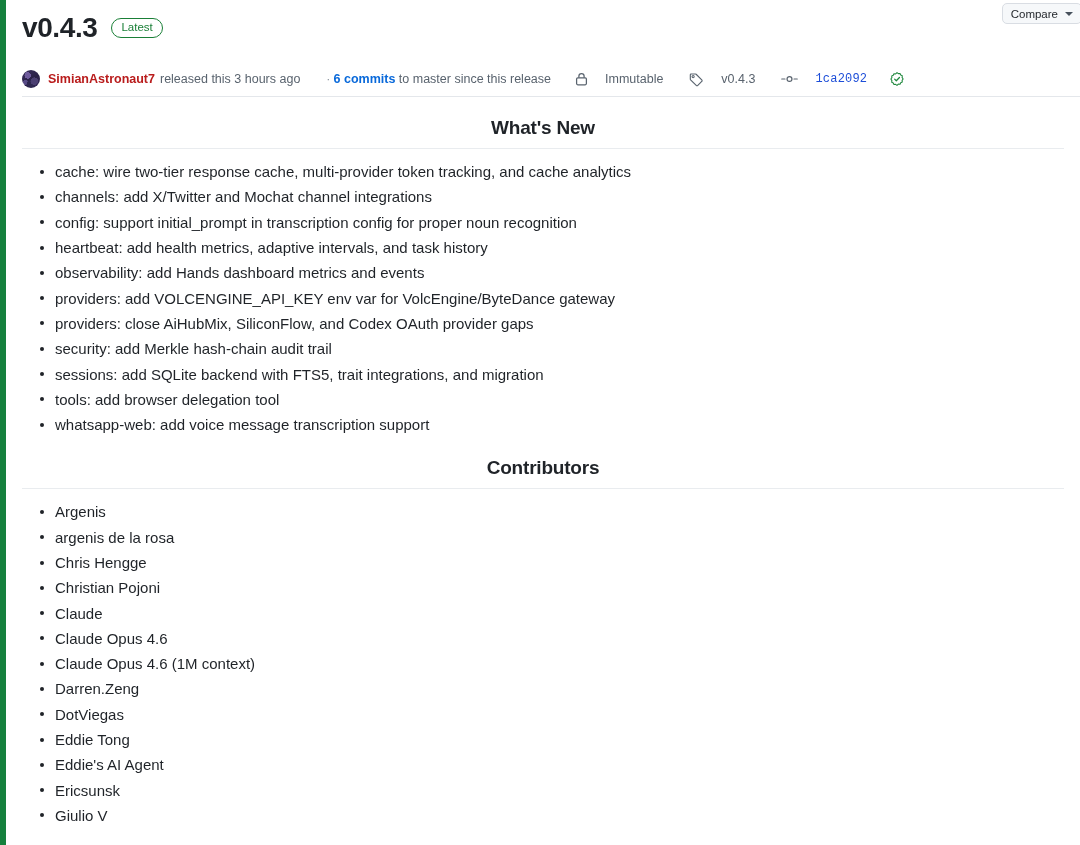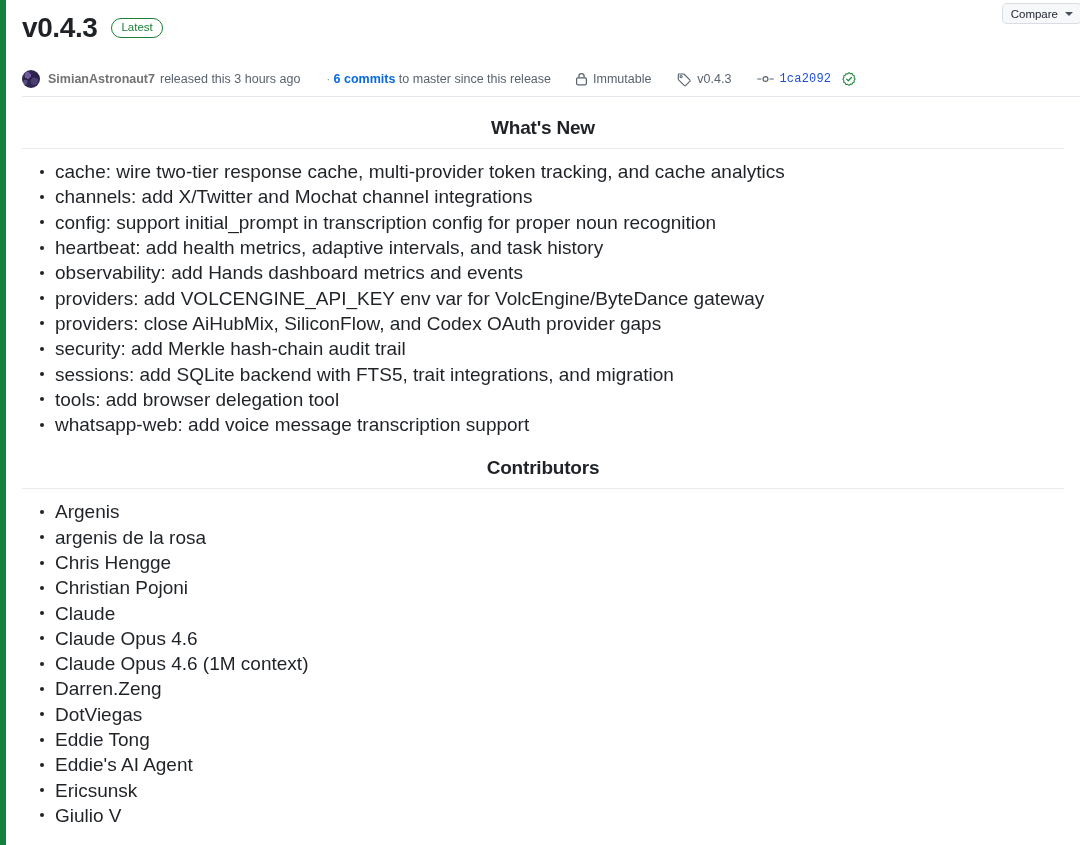--- a/index.html
+++ b/index.html
@@ -89,36 +89,36 @@
     margin-right: 8px;
     background:
       radial-gradient(circle at 32% 30%, #6f5b9c 0 18%, transparent 19%),
       radial-gradient(circle at 68% 62%, #4b3f72 0 22%, transparent 23%),
       radial-gradient(circle at 50% 80%, #2e2750 0 26%, transparent 27%),
       radial-gradient(circle at 20% 70%, #574a86 0 14%, transparent 15%),
       linear-gradient(145deg, #3a2f5e 0%, #281f45 55%, #3d2f63 100%);
   }
   .author {
     font-weight: 700;
-    color: #737373;
+    color: #b91c1c;
     margin-right: 5px;
   }
   .released-text { margin-right: 26px; }
   .commits-frag { margin-right: 24px; white-space: nowrap; }
   .dot-sep { color: #8c959f; margin-right: 3px; }
   .commits-link {
     color: #0969da;
     font-weight: 600;
     text-decoration: none;
     cursor: pointer;
   }
   .meta-chip {
     display: inline-flex;
     align-items: center;
-    gap: 5px;
+    gap: 17px;
     margin-right: 26px;
     white-space: nowrap;
   }
   .meta-chip svg { display: block; }
   .sha {
     font-family: Liberation Mono, monospace;
     font-size: 12px;
     color: #1d4ed8;
     letter-spacing: 0.2px;
   }
@@ -144,21 +144,21 @@
     height: 1px;
     background: #e9ecef;
   }
   ul.bullets {
     margin: 10px 0 0 0;
     padding: 0 0 0 33px;
     list-style: none;
   }
   ul.bullets li {
     position: relative;
-    font-size: 19px;
+    font-size: 15px;
     line-height: 1;
     color: #1f2328;
     height: 25.3px;
     display: flex;
     align-items: center;
     white-space: nowrap;
   }
   ul.bullets li::before {
     content: "";
     position: absolute;

